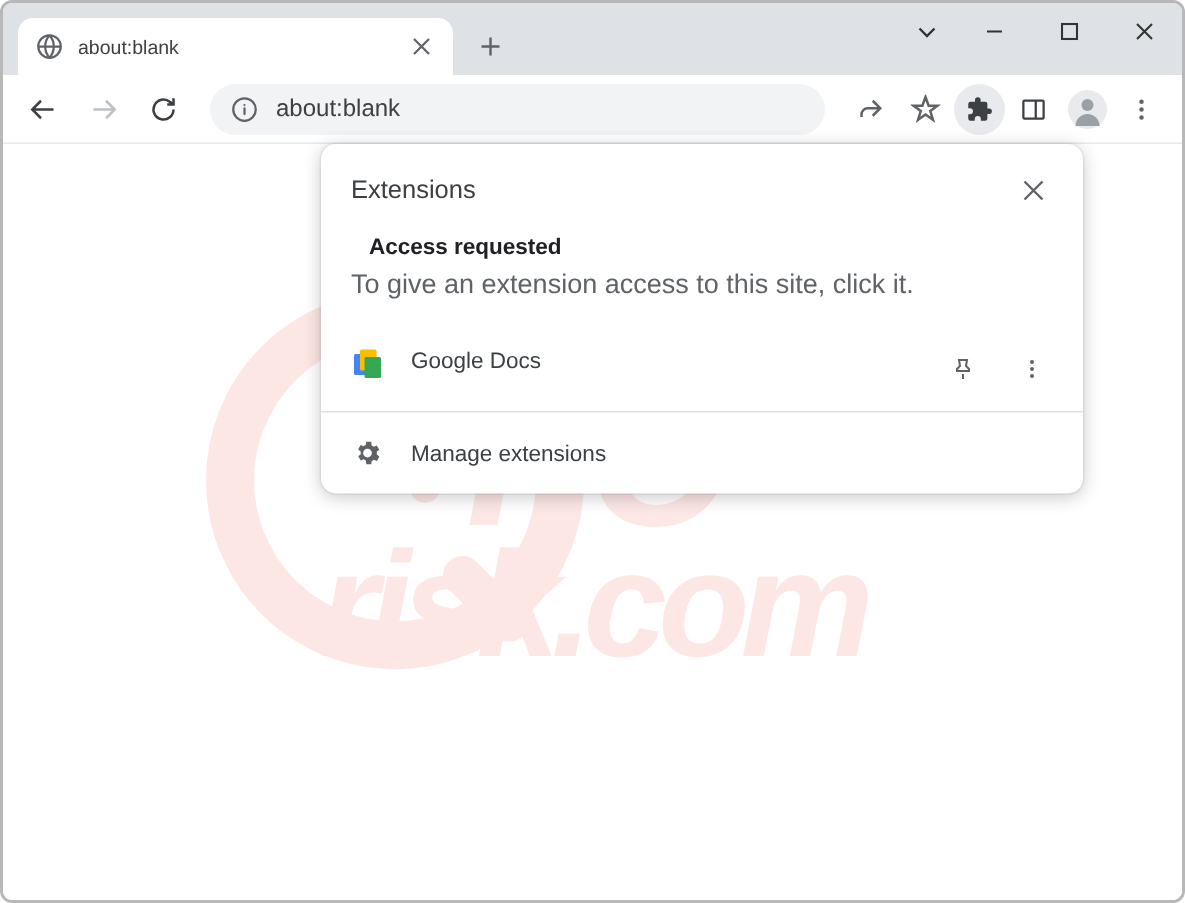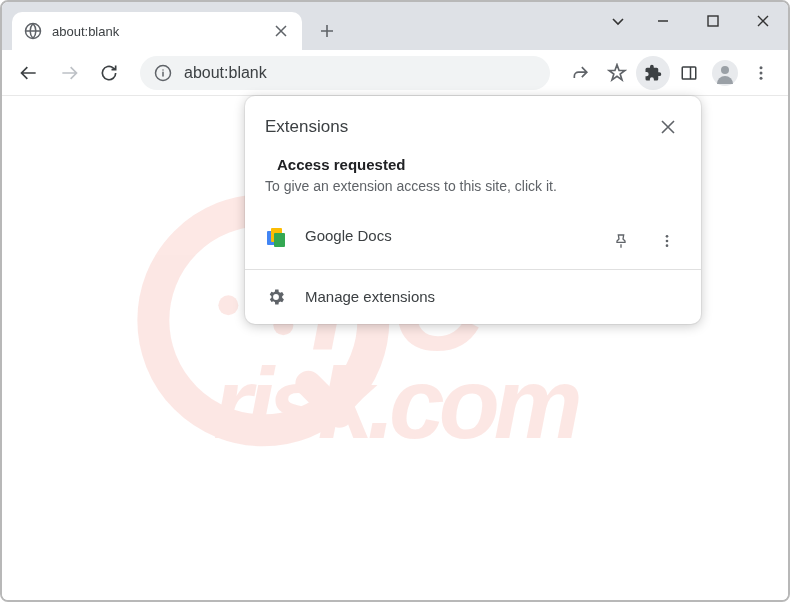--- a/index.html
+++ b/index.html
@@ -164,23 +164,23 @@
       position: absolute;
       left: -80px;
       top: -60px;
       width: 260px;
       height: 260px;
     }
     
     
     .ext-popup {
       position: absolute;
-      right: 87px;
+      right: 66px;
       top: 0;
-      width: 456px;
+      width: 508px;
       background: #fff;
       border-radius: 10px;
       box-shadow: 0 2px 12px rgba(0,0,0,0.22), 0 0 0 1px rgba(0,0,0,0.05);
       z-index: 10;
     }
     .ext-header {
       padding: 18px 20px 12px;
       display: flex;
       align-items: center;
       justify-content: space-between;
@@ -203,21 +203,21 @@
       padding: 4px 20px 16px;
     }
     .ext-section-title {
       font-size: 15px;
       font-weight: 600;
       color: #202124;
       margin-bottom: 4px;
       margin-left: 12px;
     }
     .ext-section-desc {
-      font-size: 14px;
+      font-size: 18px;
       color: #5f6368;
       line-height: 1.4;
     }
     .ext-item {
       display: flex;
       padding: 14px 20px;
       gap: 18px;
     }
     .ext-item-icon {
       width: 22px;

